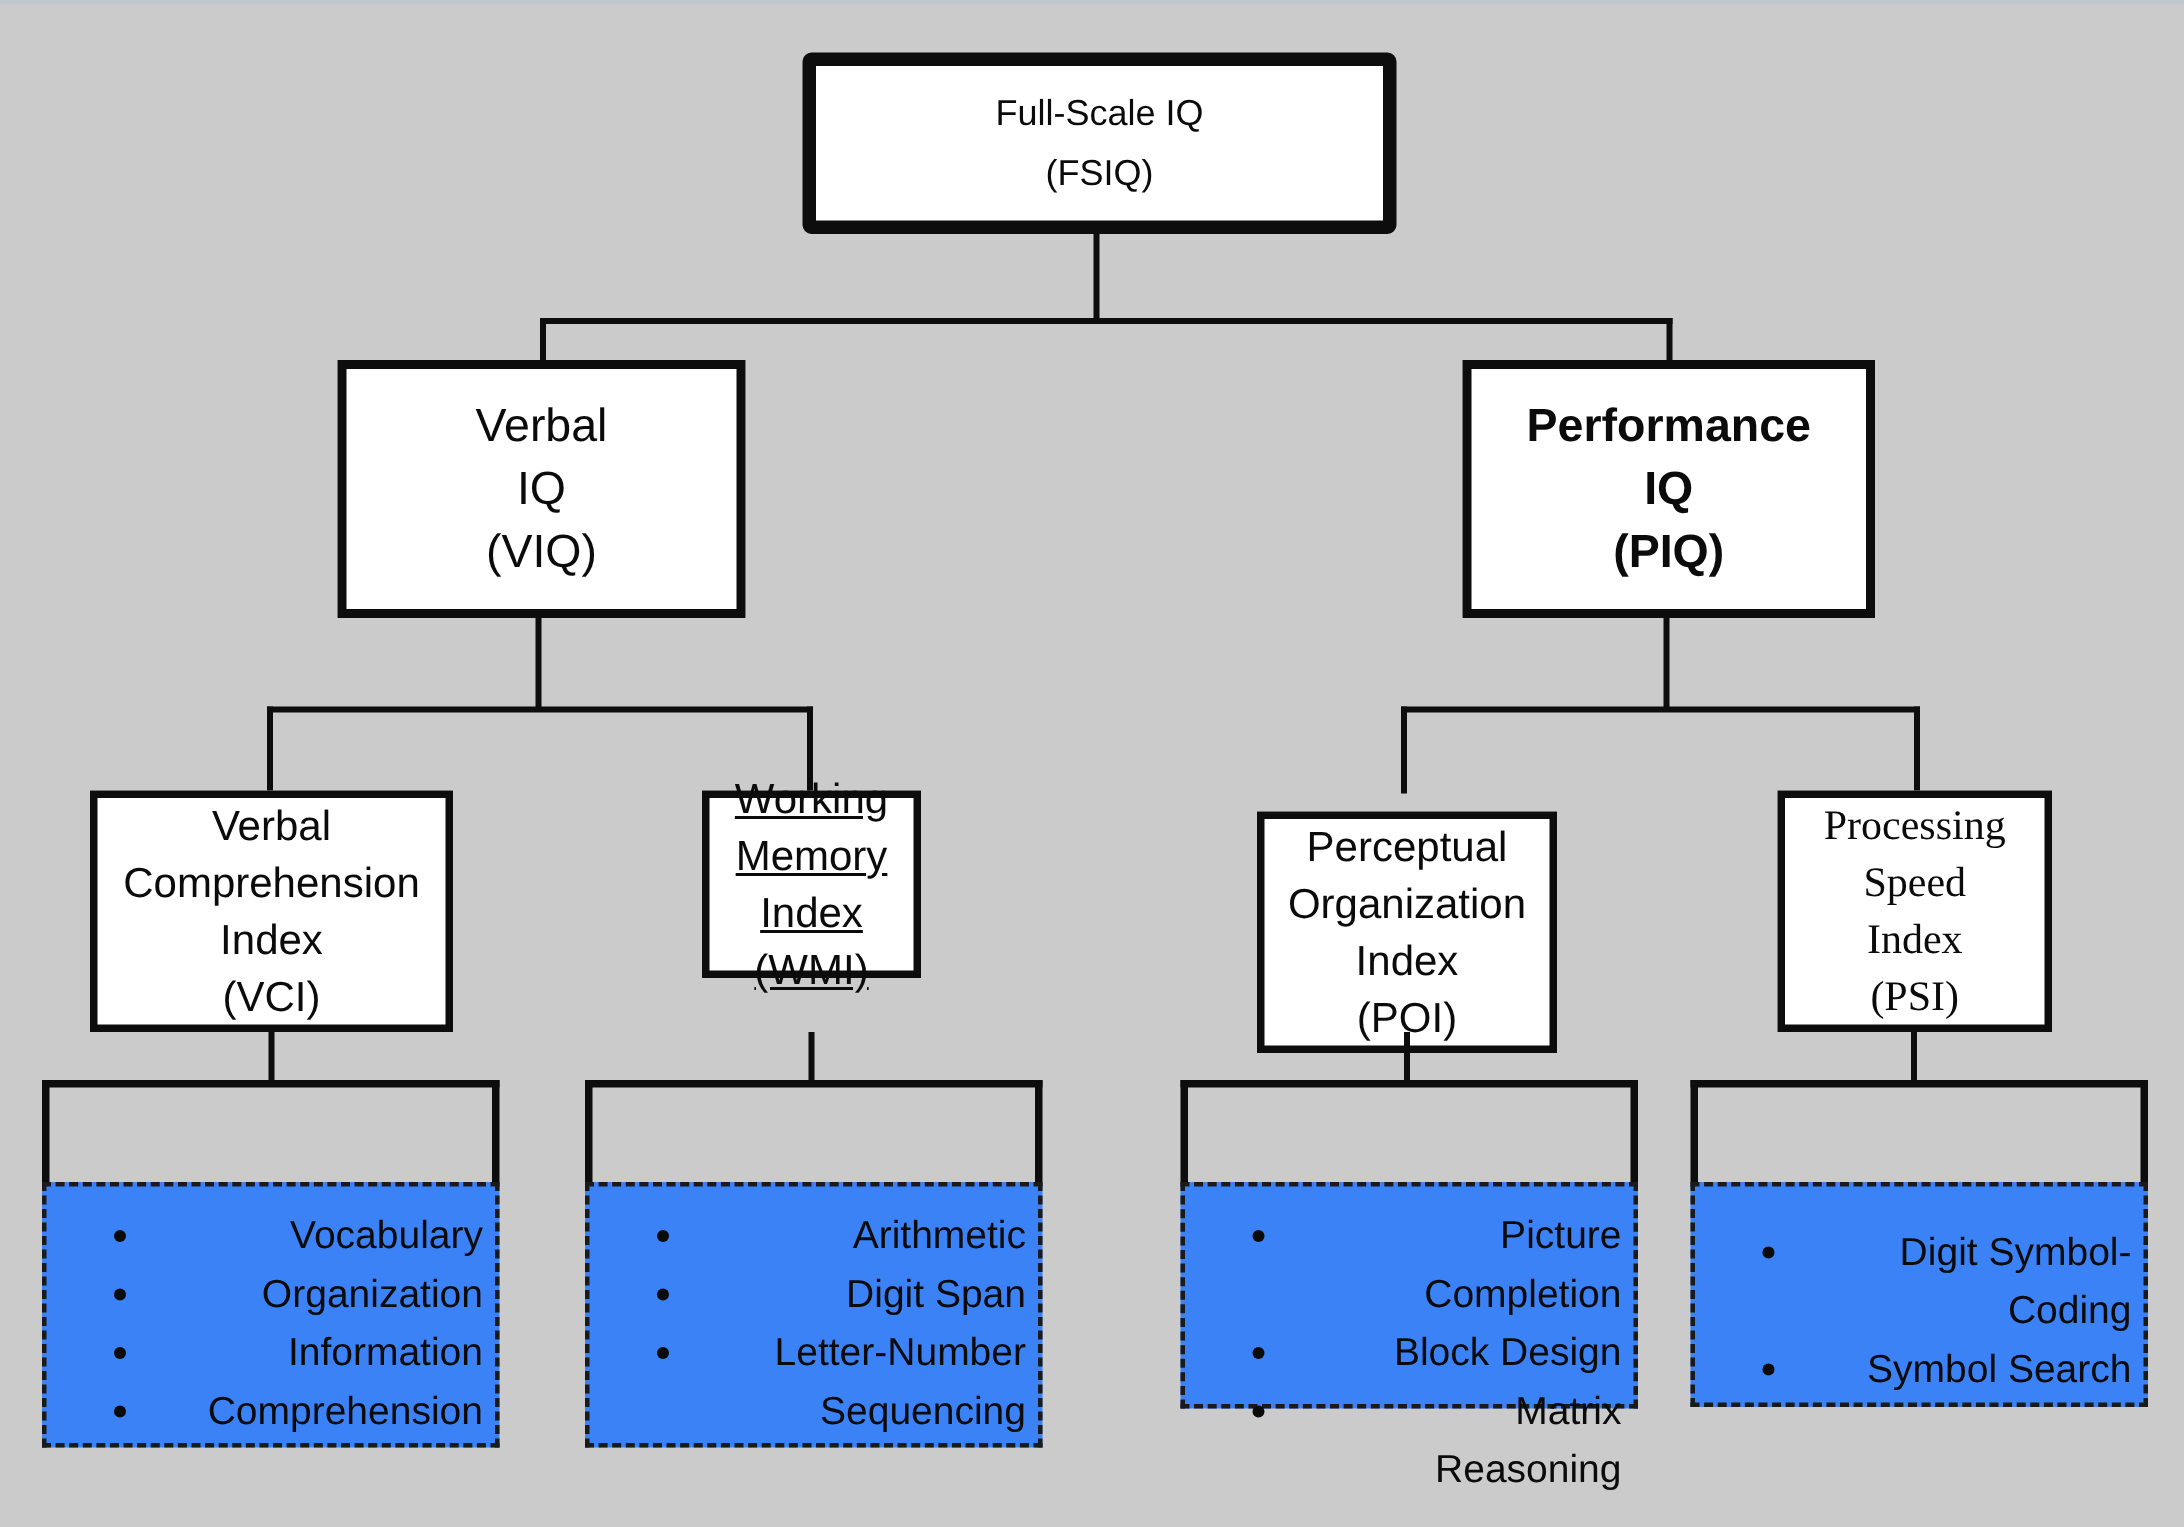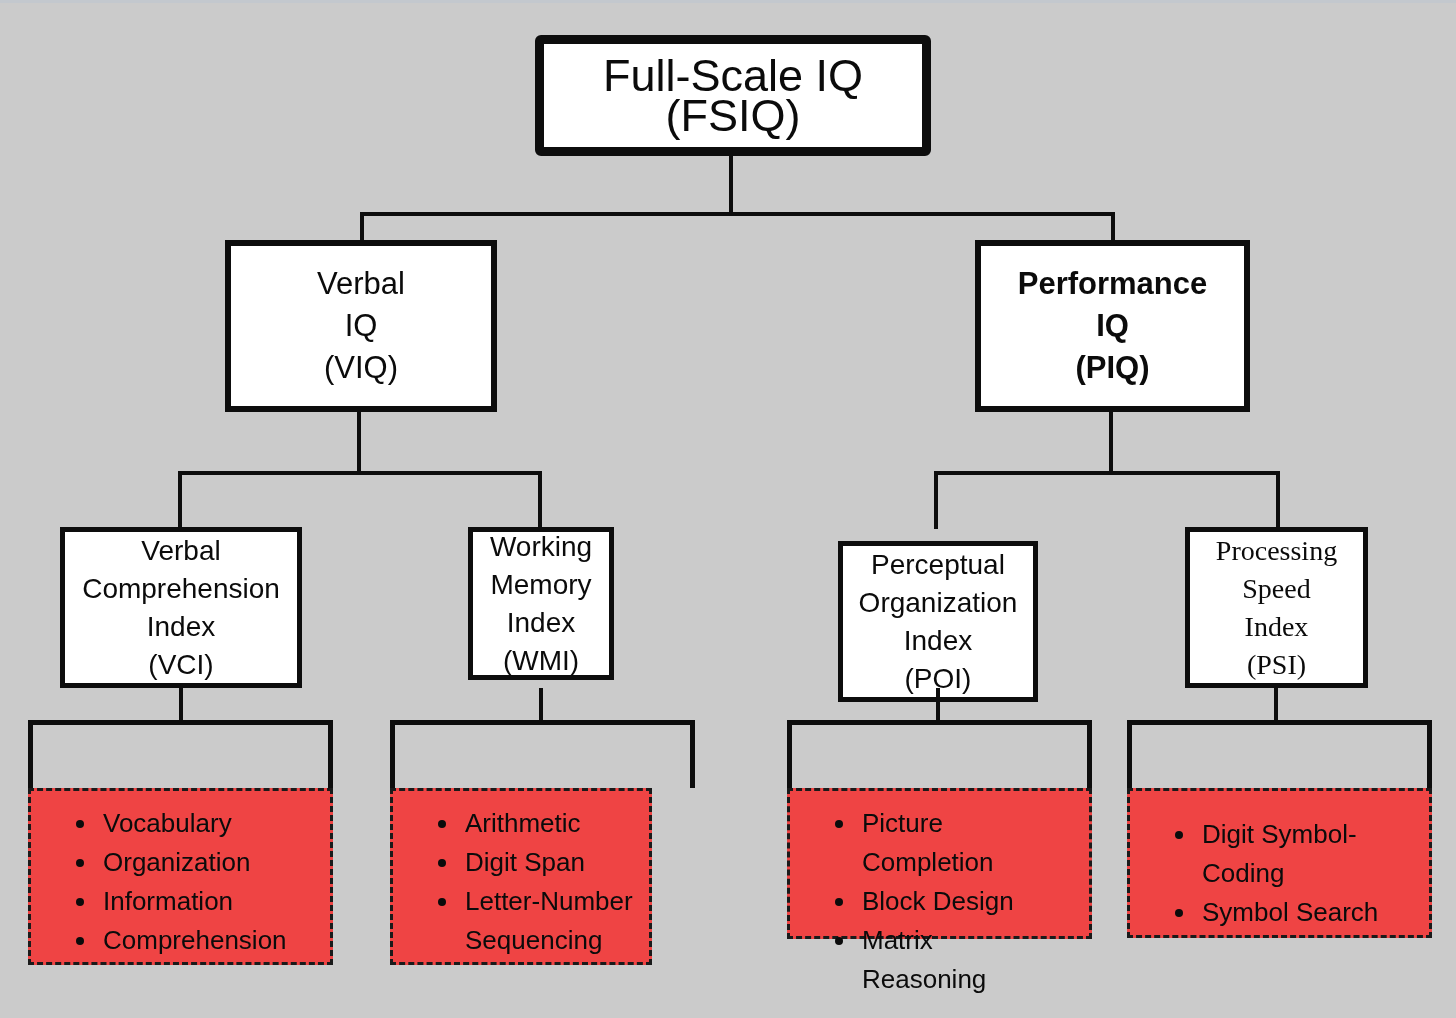--- a/index.html
+++ b/index.html
@@ -24,21 +24,21 @@
     background:#ffffff;
     border:6px solid #0d0d0d;
     border-radius:0;
     display:flex;align-items:center;justify-content:center;
     text-align:center;
     box-sizing:border-box;
     white-space:pre-line;
   }
   .node.root{
     border-width:9px;border-radius:6px;
-    font-size:45px;line-height:40px;
+    font-size:24px;line-height:40px;
   }
   .node.level2{
     font-size:31px;line-height:42px;
   }
   .node.level3{
     font-size:28px;line-height:38px;
     border-width:5px;
   }
   
   .line{position:absolute;background:#0d0d0d;}
@@ -46,23 +46,24 @@
   .bracket{
     position:absolute;
     border:5px solid #0d0d0d;
     border-bottom:none;
     box-sizing:border-box;
     background:transparent;
   }
   
   .subtest-box{
     position:absolute;
-    background:#ef4444;
+    background:#3b82f6;
     border:3px dashed #1a1a1a;
     box-sizing:border-box;
+    text-align:right;
   }
   .subtest-box ul{
     margin:0;
     padding:13px 8px 0 68px;
     font-size:26px;
     line-height:39px;
   }
   .subtest-box li{
     list-style:disc outside;
     white-space:pre-line;
@@ -98,21 +99,21 @@
 
   <div class="line" style="left:1109px;top:412px;width:4px;height:61px;"></div>
   <div class="line" style="left:934px;top:471px;width:346px;height:4px;"></div>
   <div class="line" style="left:934px;top:471px;width:4px;height:58px;"></div>
   <div class="line" style="left:1276px;top:471px;width:4px;height:58px;"></div>
 
   <div class="node level3" style="left:60px;top:527px;width:242px;height:161px;">Verbal
 Comprehension
 Index
 (VCI)</div>
-  <div class="node level3" style="left:468px;top:527px;width:146px;height:153px;">Working
+  <div class="node level3" style="left:468px;top:527px;width:146px;height:125px;text-decoration:underline;">Working
 Memory
 Index
 (WMI)</div>
   <div class="node level3" style="left:838px;top:527px;width:200px;height:161px;margin-top:14px;">Perceptual
 Organization
 Index
 (POI)</div>
   <div class="node level3" style="left:1185px;top:527px;width:183px;height:161px;font-family:Liberation Serif, serif;">Processing
 Speed
 Index
@@ -129,21 +130,21 @@
   <div class="bracket" style="left:1127px;top:720px;width:305px;height:68px;"></div>
 
   <div class="subtest-box" style="left:28px;top:788px;width:305px;height:177px;">
     <ul>
         <li>Vocabulary</li>
         <li>Organization</li>
         <li>Information</li>
         <li>Comprehension</li>
       </ul>
   </div>
-  <div class="subtest-box" style="left:390px;top:788px;width:262px;height:177px;">
+  <div class="subtest-box" style="left:390px;top:788px;width:305px;height:177px;">
     <ul>
         <li>Arithmetic</li>
         <li>Digit Span</li>
         <li>Letter-Number
 Sequencing</li>
       </ul>
   </div>
   <div class="subtest-box" style="left:787px;top:788px;width:305px;height:151px;">
     <ul>
         <li>Picture

